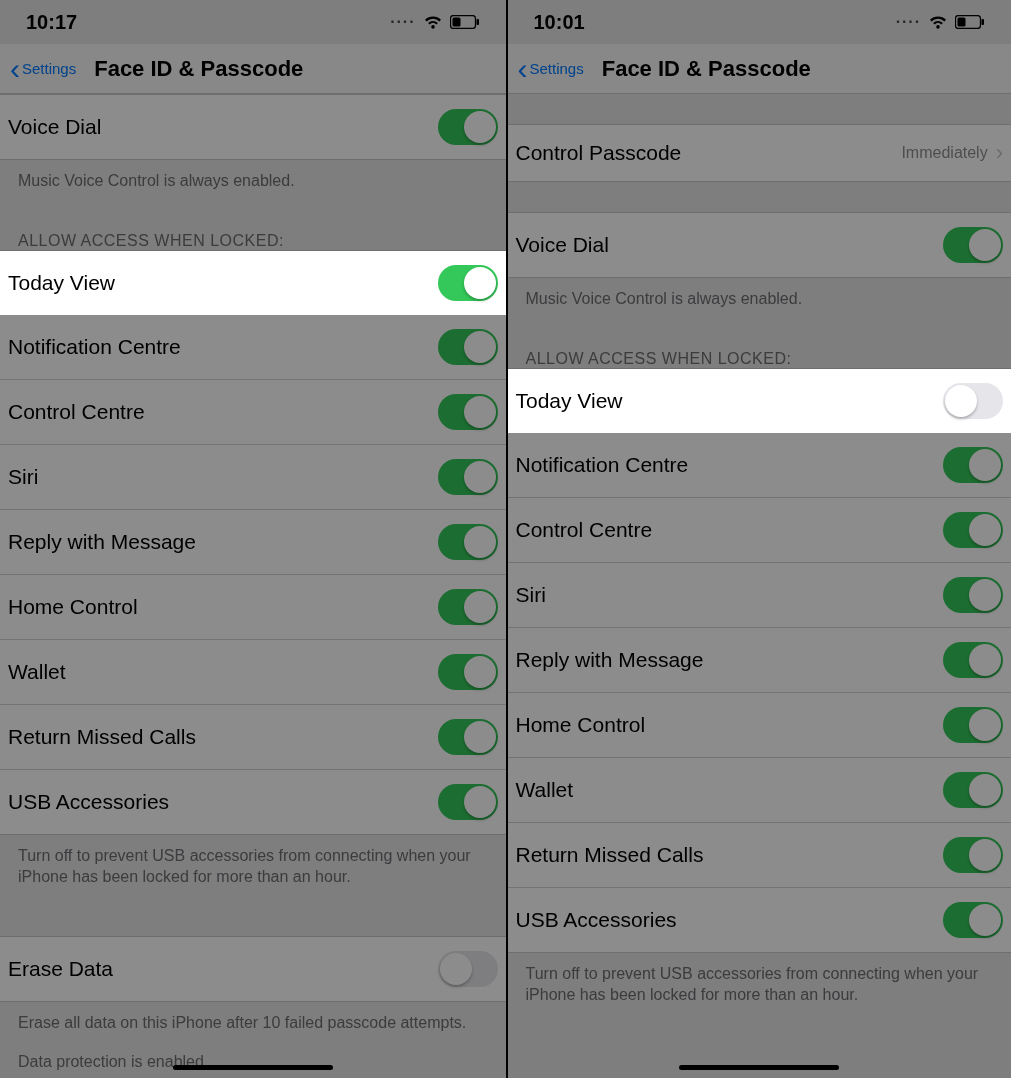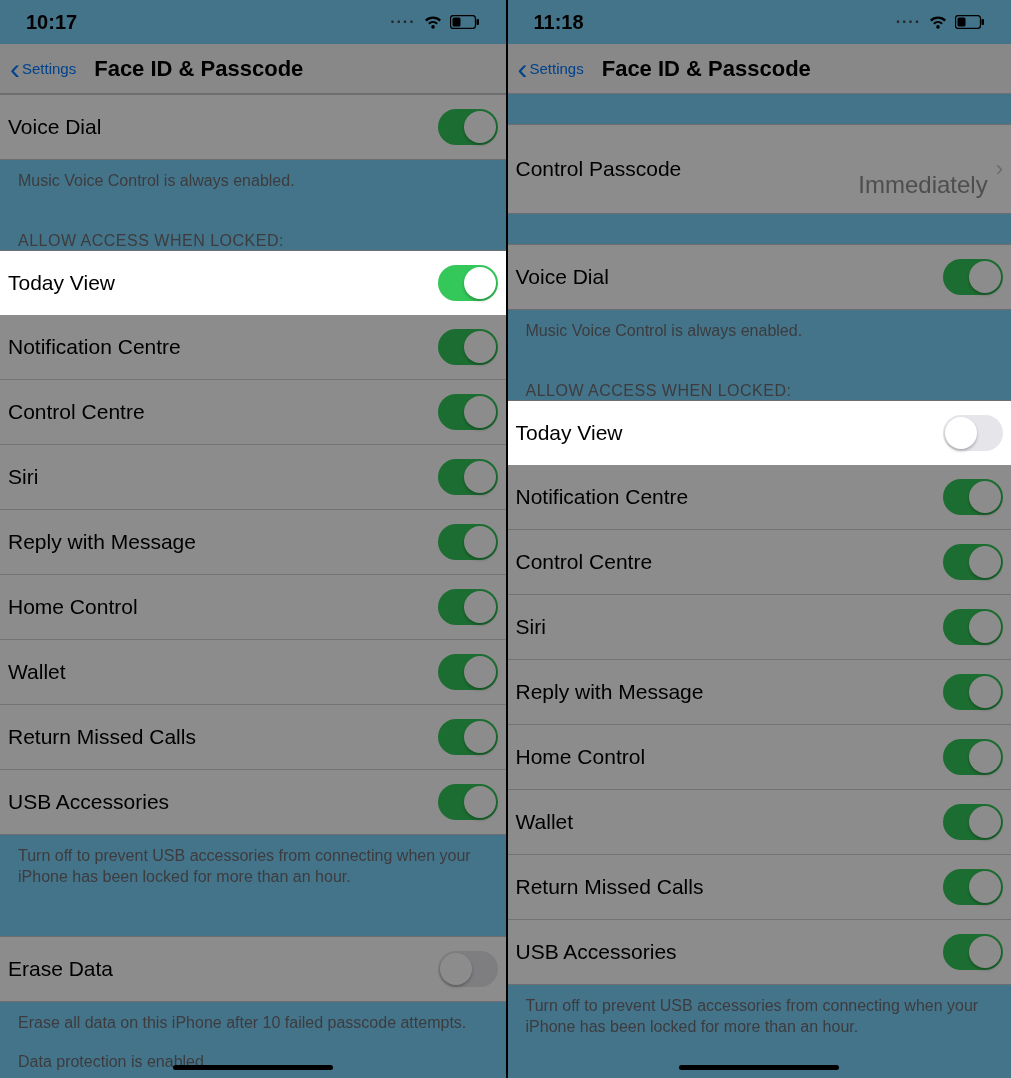--- a/index.html
+++ b/index.html
@@ -9,21 +9,21 @@
     width: 1011px;
     height: 1078px;
     display: flex;
     position: relative;
     overflow: hidden;
   }
   .phone {
     position: relative;
     width: 505.5px;
     height: 1078px;
-    background: #7dd3fc;
+    background: #e5e5e5;
     overflow: hidden;
   }
   .phone + .phone { border-left: 2px solid #000; }
   
   .dimmer {
     position: absolute;
     inset: 0;
     background: rgba(0,0,0,0.45);
     pointer-events: none;
     z-index: 50;
@@ -79,21 +79,21 @@
     align-items: center;
     justify-content: space-between;
     font-size: 21px;
     color: #000;
     border-bottom: 1px solid #d1d1d4;
     min-height: 56px;
     position: relative;
   }
   .row:last-of-type { border-bottom: none; }
   .row .label { flex:1; }
-  .row .value { color:#8e8e93; font-size:24px; margin-right:8px;margin-top:32px; }
+  .row .value { color:#8e8e93; font-size:16px; margin-right:8px; }
   .disclosure { color:#c7c7cc; font-size:22px; font-weight:300; }
   
   .row.highlight {
     position: relative;
     z-index: 100;
     border-bottom: none;
   }
   
   .toggle {
     width: 60px; height: 36px; border-radius: 18px;
@@ -246,21 +246,21 @@
   <div class="group-footer">Erase all data on this iPhone after 10 failed passcode attempts.</div>
   <div class="group-footer" style="padding-top:0">Data protection is enabled.</div>
 
   <div class="home-indicator"></div>
 </div>
 
 <div class="phone">
   <div class="dimmer"></div>
 
   <div class="statusbar">
-    <span>11:18</span>
+    <span>10:01</span>
     <span class="status-icons">
       <span class="dots">····</span>
       <span class="wifi-icon">
         <svg viewBox="0 0 24 18">
             <path fill="#000" d="M12 16.5a2 2 0 100-4 2 2 0 000 4zm-5.5-6.5a8 8 0 0111 0l-1.7 1.7a5.6 5.6 0 00-7.6 0L6.5 10zm-3.5-3.5a13 13 0 0118 0l-1.8 1.8a10.4 10.4 0 00-14.4 0L3 6.5z"></path>
           </svg>
       </span>
       <span class="battery-icon">
         <svg viewBox="0 0 30 14">
             <rect x="0.5" y="0.5" width="25" height="13" rx="3" fill="none" stroke="#000" stroke-width="1.3"></rect>

